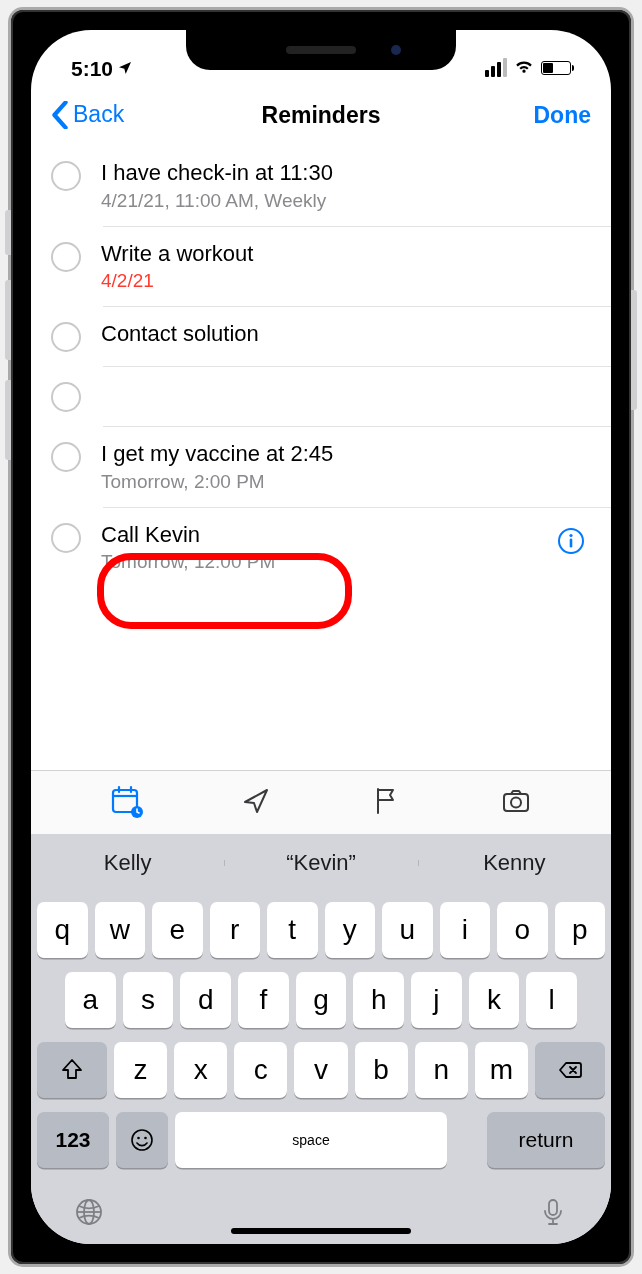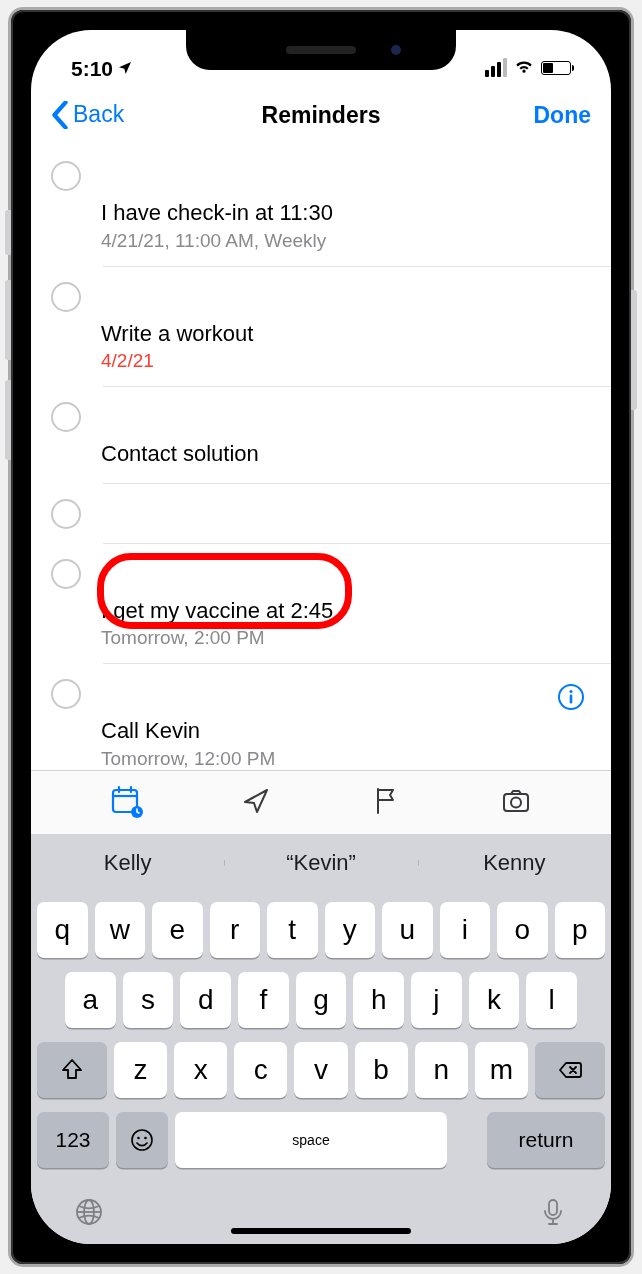--- a/index.html
+++ b/index.html
@@ -78,21 +78,21 @@
   .nav-title { font-size: 23px; font-weight: 600; position:absolute; left:50%; transform:translateX(-50%); }
   .nav-done { color:#007aff; font-size:23px; font-weight:600; }
 
   .list { flex: 1; overflow: hidden; }
   .item { display:flex; padding: 14px 20px 14px 20px; position:relative; }
   .item + .item::before { content:''; position:absolute; top:0; left:72px; right:0; height:1px; background:#e3e3e5; }
   .radio {
     width: 30px; height: 30px; border: 2px solid #c9c9cb; border-radius: 50%;
     flex-shrink: 0; margin-right: 20px; margin-top: 2px;
   }
-  .item-body { flex:1;margin-top:40px; }
+  .item-body { flex:1; }
   .item-title { font-size: 22px; color:#000; line-height:1.3; }
   .item-sub { font-size: 19px; color:#8a8a8e; margin-top: 2px; }
   .item-sub.overdue { color:#ff3b30; }
   .info-btn { position:absolute; right:26px; top:20px; width:28px; height:28px; }
   .info-btn svg { width:28px; height:28px; }
 
   .highlight-ring {
     position: absolute; border: 7px solid #ff0000; border-radius: 34px;
     left: 66px; top: 408px; width: 255px; height: 76px; pointer-events:none;
   }
@@ -124,21 +124,21 @@
     background:#fff; border-radius:7px; height:56px;
     box-shadow: 0 1.5px 0 rgba(0,0,0,0.3);
     display:flex; align-items:center; justify-content:center;
     font-size:28px; color:#000; flex:1; min-width:0;
   }
   .krow2 { padding: 0 28px; }
   .key.fn { background:#b7bbc4; }
   .key.shift svg, .key.bksp svg { width:26px; height:26px; }
   .key.shift, .key.bksp { flex: 0 0 70px; }
   .krow4 { gap:7px; margin-bottom:10px; }
-  .key.num { flex:0 0 72px; font-size:21px; }
+  .key.num { flex:0 0 72px; font-size:21px;font-weight:bold; }
   .key.emoji { flex:0 0 52px; }
   .key.space { flex:1; font-size:14px; }
   .key.return { flex:0 0 118px; font-size:21px;margin-left:33px; }
   .kbottom { display:flex; justify-content:space-between; padding: 18px 36px 4px 36px; }
   .kbottom svg { width:32px; height:32px; opacity:0.55; }
 
   .home-ind { position:absolute; bottom:10px; left:50%; transform:translateX(-50%); width:180px; height:6px; background:#000; border-radius:3px; }
 </style>
 </head>
 <body>

